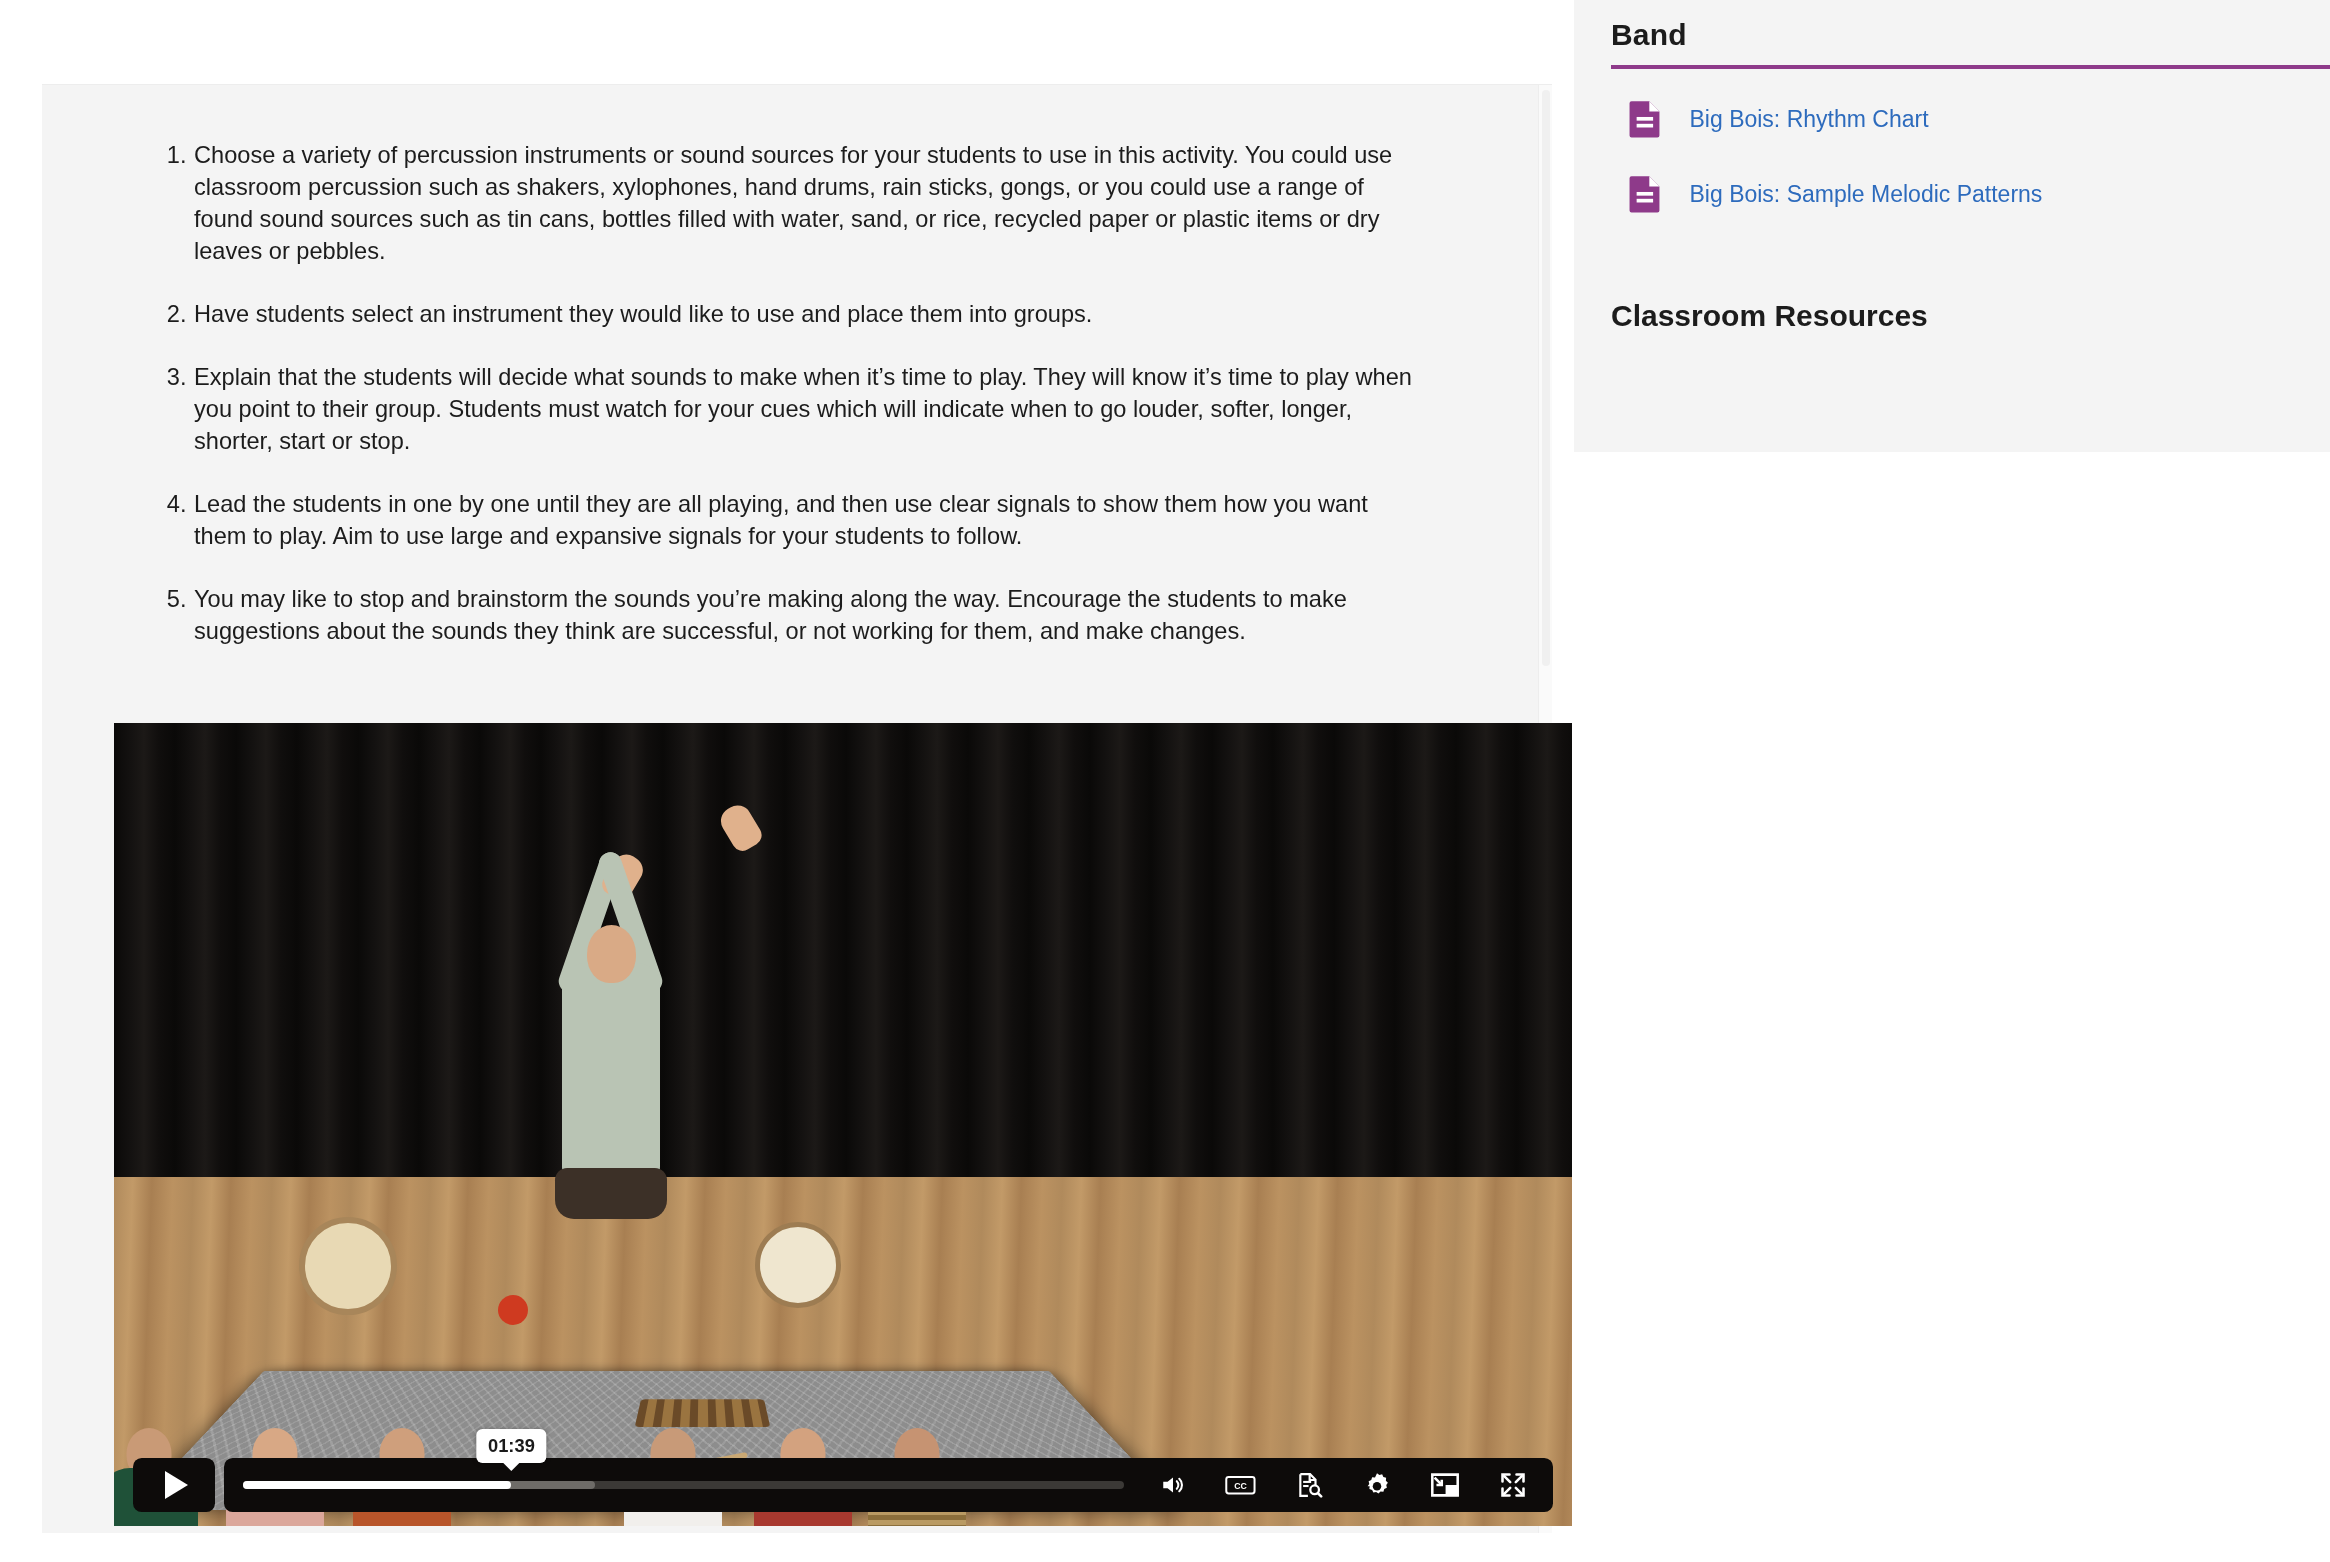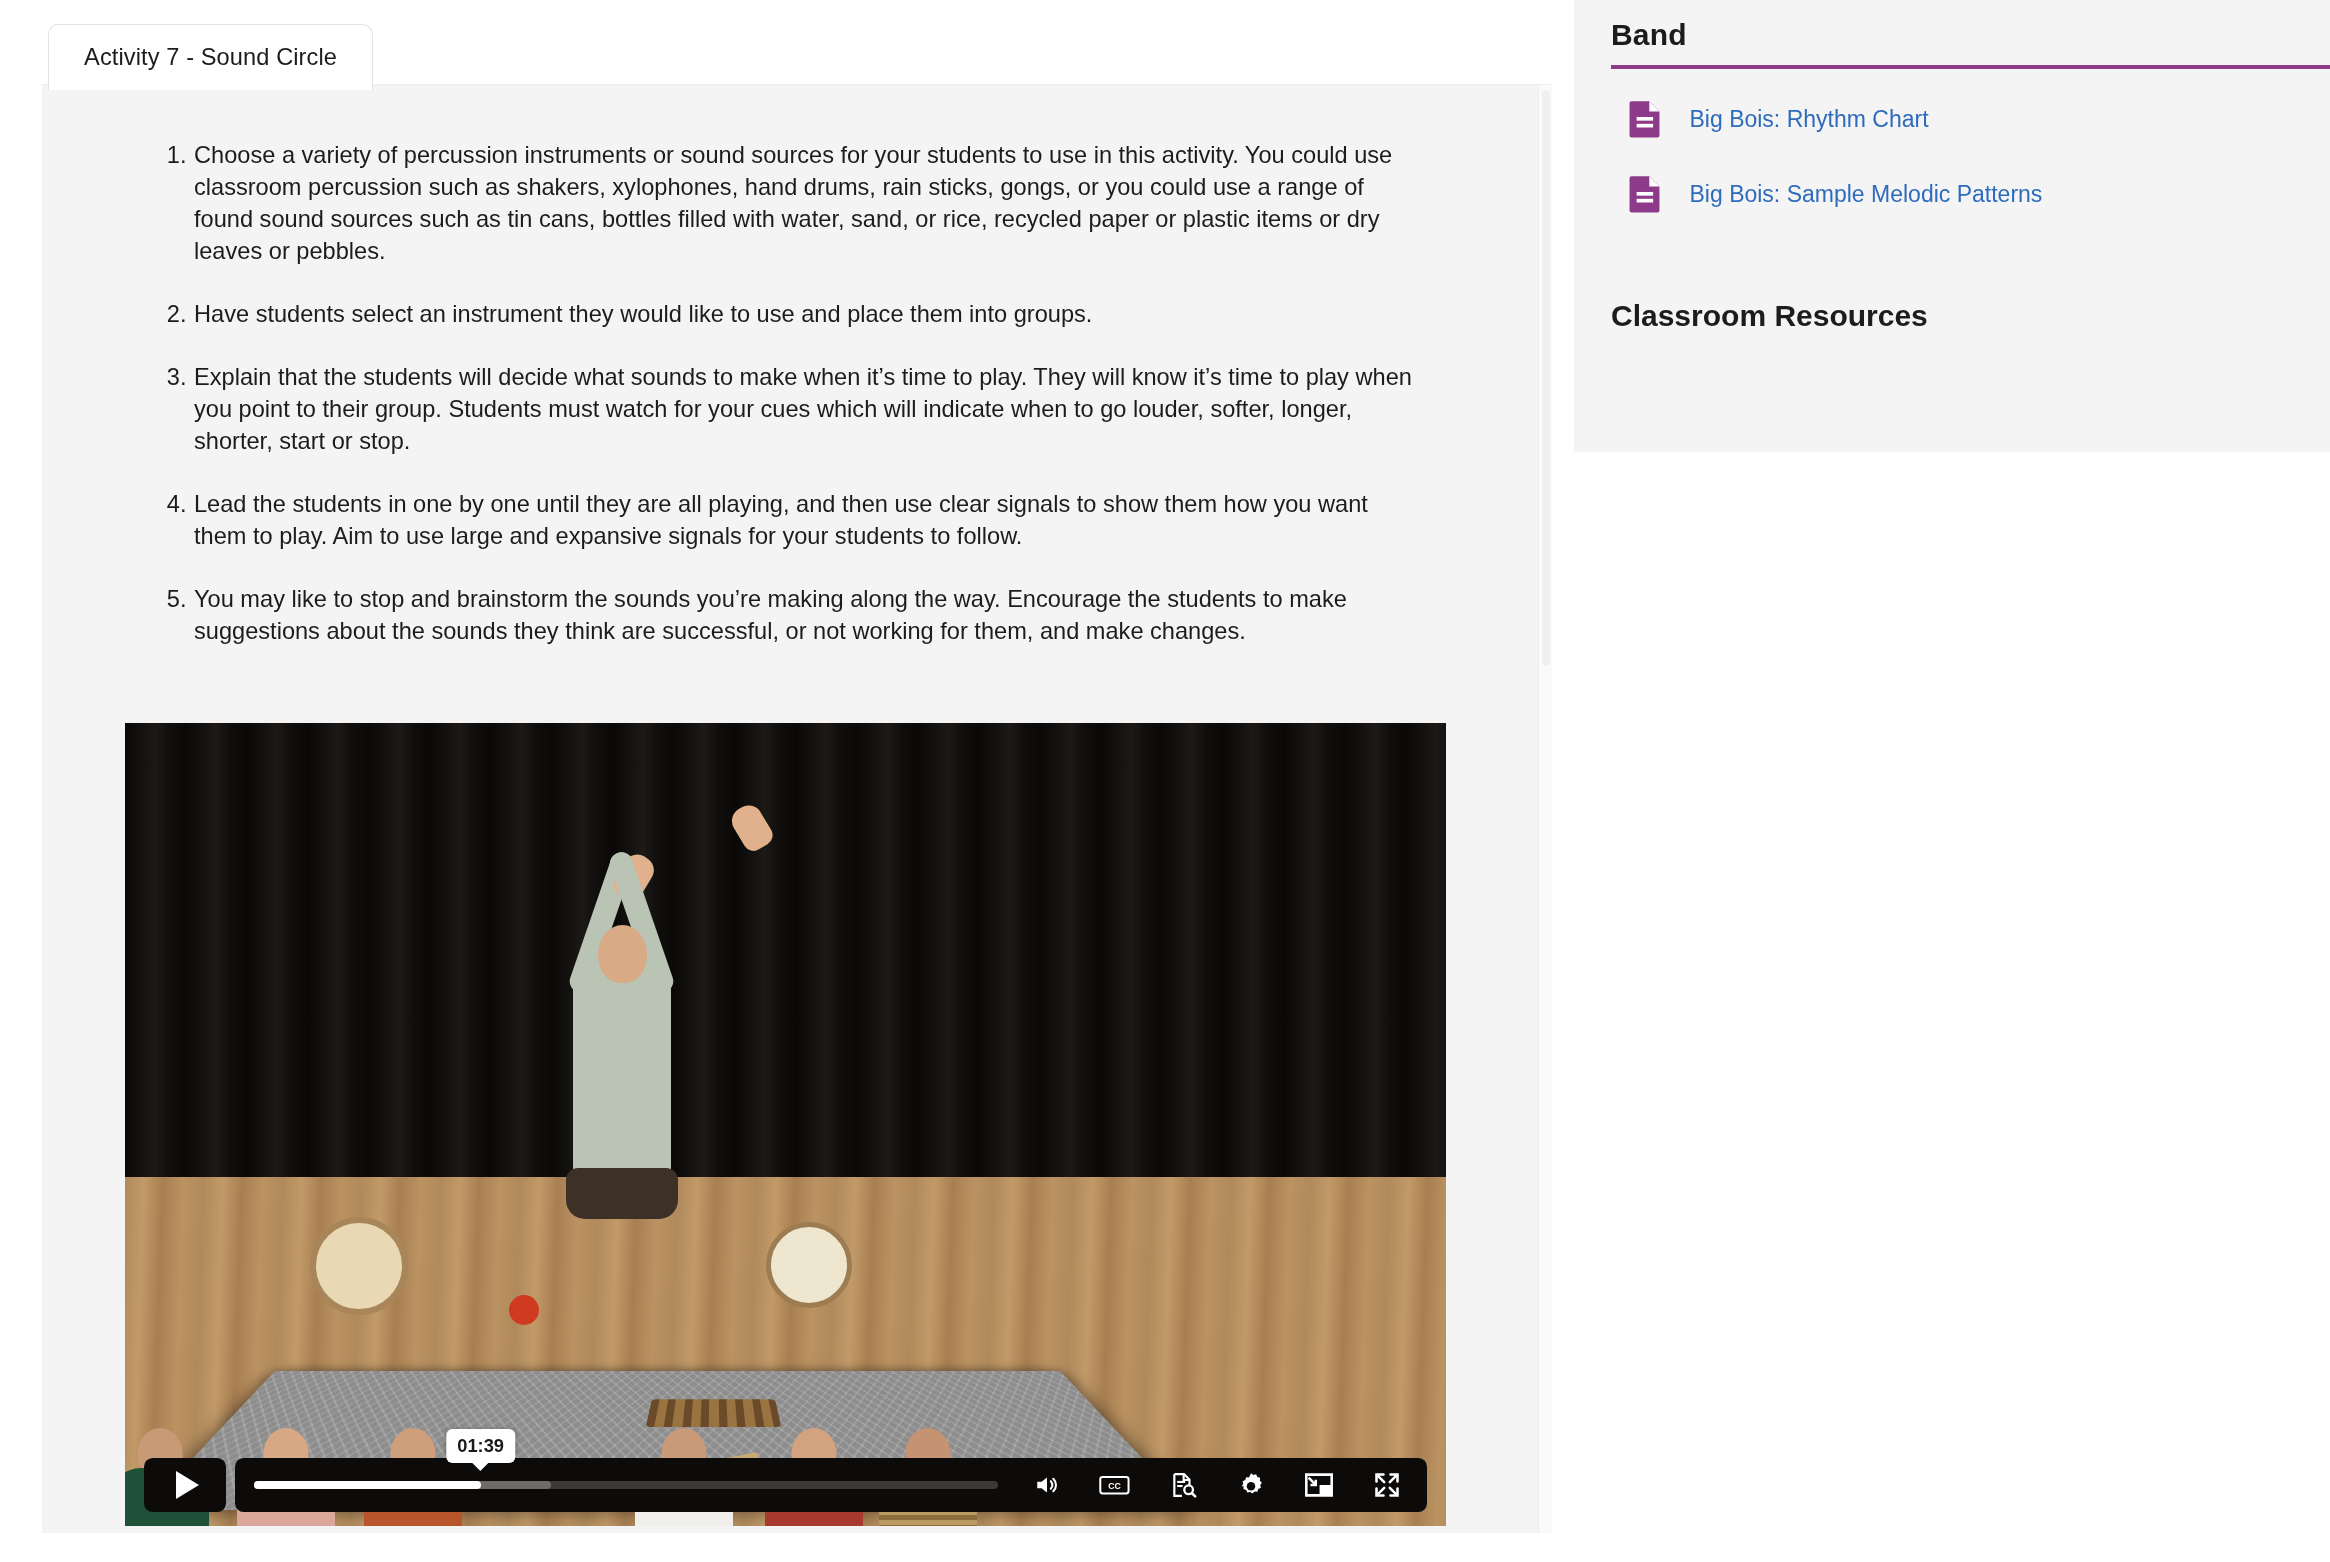--- a/index.html
+++ b/index.html
@@ -71,22 +71,22 @@
     padding-left: 30px;
   }
   .step .num {
     position: absolute; left: -17.5px; top: 0;
     width: 40px; text-align: right;
     font-size: 23.6px; color:#1c1c1c;
   }
 
   
   .video {
-    position: absolute; left: 83px; top: 723px;
-    width: 1321px; height: 803px;
+    position: absolute; left: 72px; top: 723px;
+    width: 1458px; height: 803px;
     background:#000; overflow: hidden;
   }
   .stage-bg { position:absolute; inset:0; background:#0b0a09; }
   .curtain {
     position:absolute; left:0; top:0; width:100%; height:471px;
     background:
       repeating-linear-gradient(90deg,
         #0a0908 0px, #131110 15.7px, #1c1917 30px, #100e0d 45px, #0a0908 61px);
   }
   .floor {
@@ -213,23 +213,20 @@
   }
 </style>
 </head>
 <body>
 
 <div class="page">
 
   <div class="lesson-col">
 
     <div class="tabstrip">
-      <div class="tab inactive">
-        <span>Activity 7 - Sound Circle</span>
-      </div>
     </div>
 
     <div class="content-card">
 
       <ol class="steps">
         <li class="step">
           <span class="num">1.</span>
           <span>Choose a variety of percussion instruments or sound sources for your students to use in this activity. You could use classroom percussion such as shakers, xylophones, hand drums, rain sticks, gongs, or you could use a range of found sound sources such as tin cans, bottles filled with water, sand, or rice, recycled paper or plastic items or dry leaves or pebbles.</span>
         </li>
         <li class="step">

